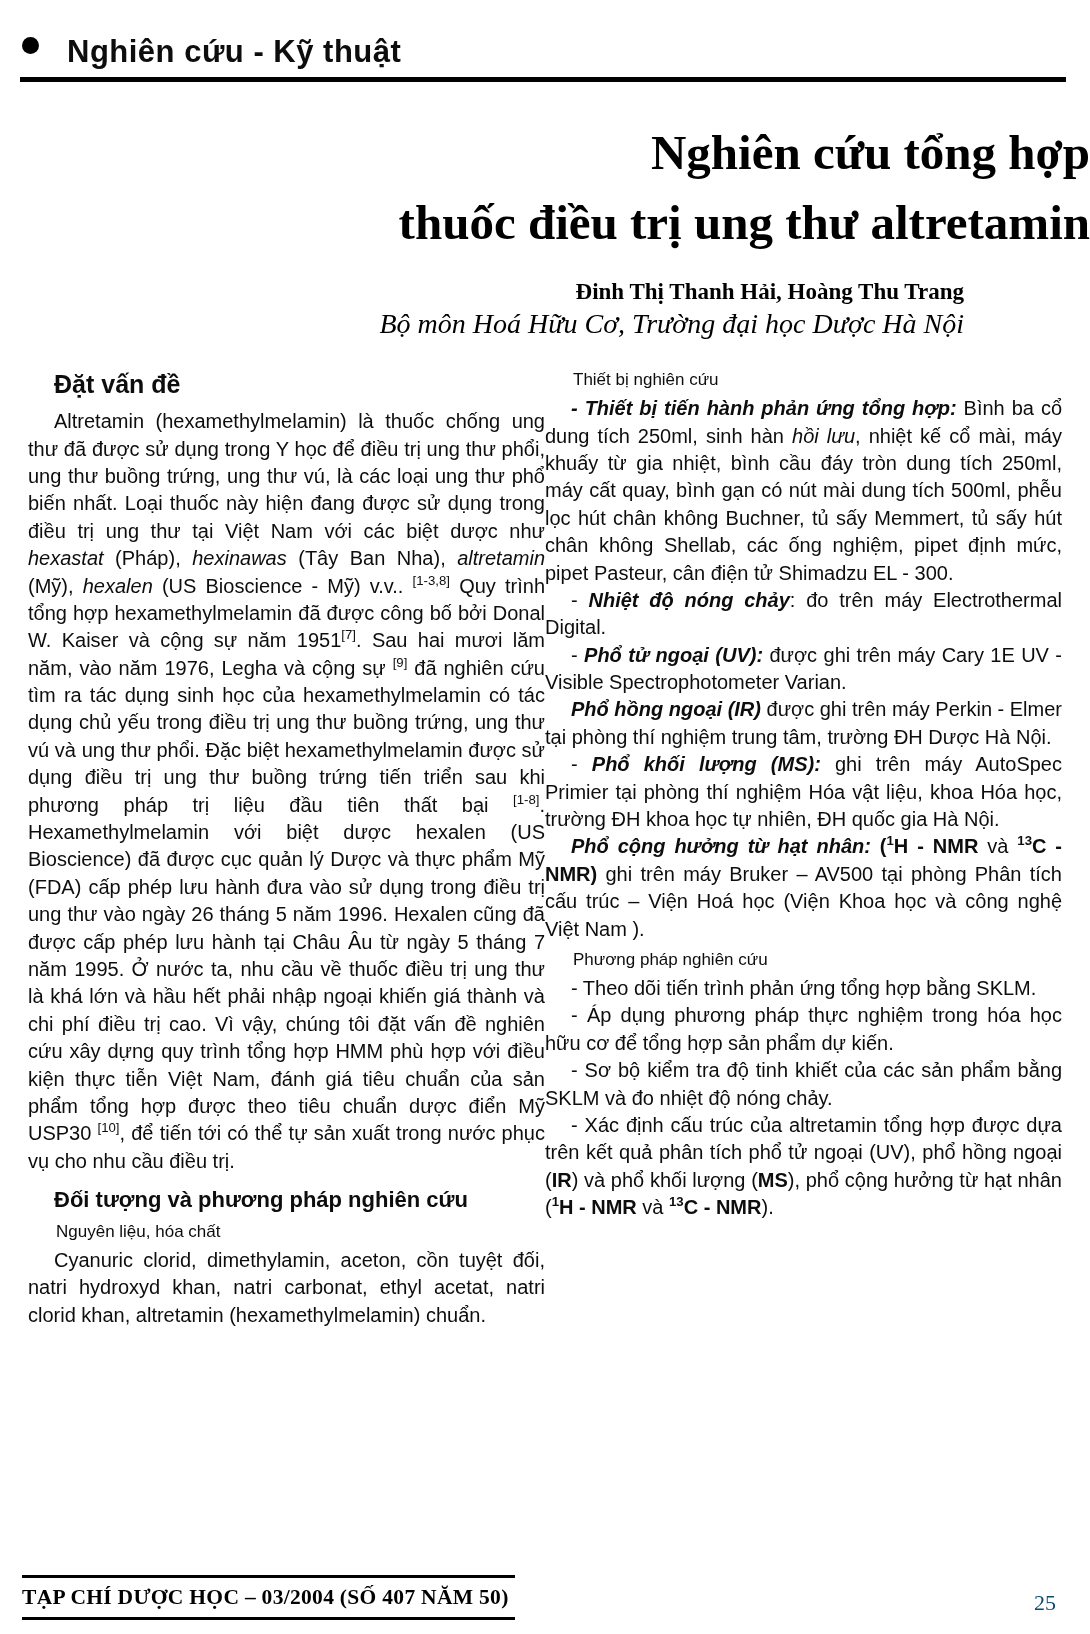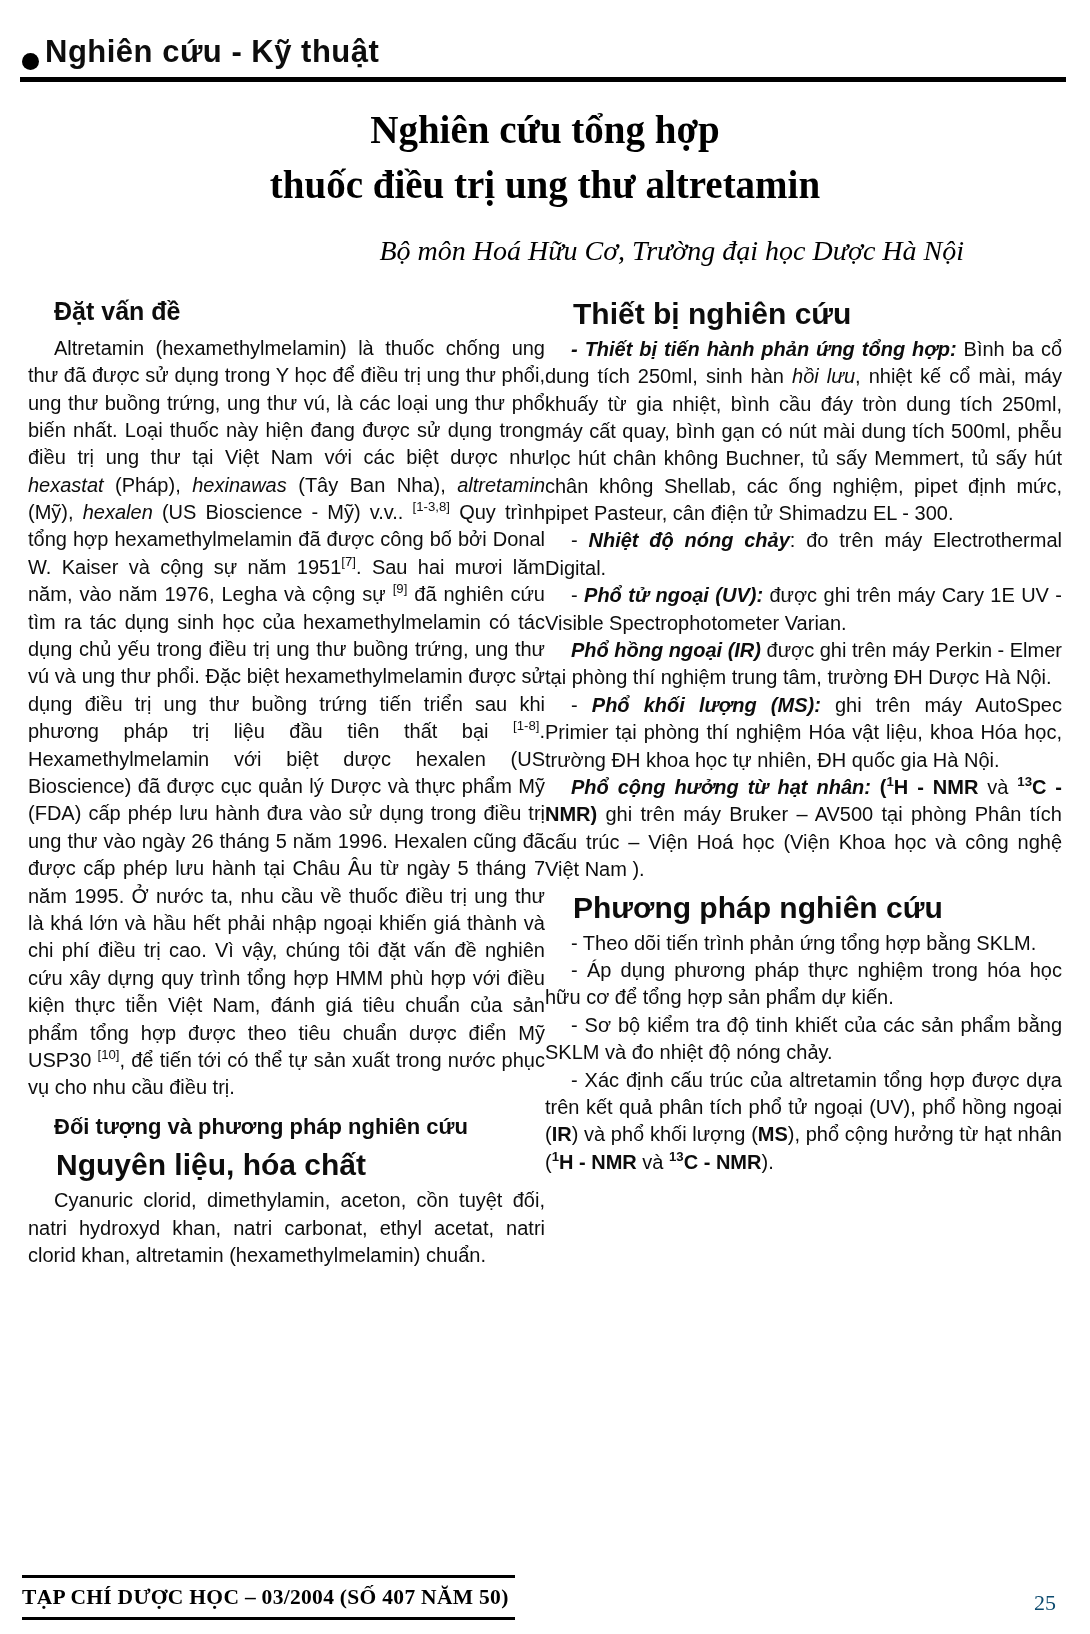--- a/index.html
+++ b/index.html
@@ -1,36 +1,36 @@
 <!DOCTYPE html>
 <html><head>
 <meta charset="utf-8">
 <style>
   *{box-sizing:border-box;margin:0;padding:0}
   html,body{background:#ffffff}
   .page{
     width:1090px;height:1634px;background:#fff;position:relative;overflow:hidden;
     font-family:"Liberation Sans",sans-serif;color:#0d0d0d;
   }
-  .topbar{display:flex;align-items:flex-end;gap:6px;padding:34px 26px 0 22px;}
+  .topbar{display:flex;align-items:flex-start;gap:28px;padding:34px 26px 0 22px;}
   .bullet{width:17px;height:17px;background:#000;border-radius:50%;flex:0 0 auto;margin-top:3px;}
   .topbar-text{font-size:31px;font-weight:bold;letter-spacing:.5px;}
   .top-rule{height:5px;background:#000;margin:7px 24px 0 20px;}
   .title{
-    font-family:"Liberation Serif",serif;font-size:39px;line-height:1.42;
-    text-align:center;font-weight:bold;margin-top:20px;color:#000;
+    font-family:"Liberation Serif",serif;font-size:49px;line-height:1.42;
+    text-align:right;font-weight:bold;margin-top:36px;color:#000;
   }
   .byline{margin-top:22px;padding-right:126px;text-align:right;font-family:"Liberation Serif",serif;color:#000;}
   .authors{font-size:23px;font-weight:bold;}
   .affiliation{font-size:28px;font-style:italic;margin-top:3px;}
   .columns{display:flex;padding:30px 28px 0 28px;}
   .col{flex:1;min-width:0;}
   h2.section{font-size:25px;font-weight:bold;margin:0 0 9px 0;text-indent:26px;}
   h2.section2{font-size:22px;font-weight:bold;margin:10px 0 6px 0;text-indent:26px;text-align:justify;line-height:1.35;}
-  h3.sub{font-size:30px;font-weight:bold;margin:7px 0 5px 0;text-indent:28px;}
+  h3.sub{font-size:17px;font-weight:normal;margin:7px 0 5px 0;text-indent:28px;}
   .para{font-size:20px;line-height:1.37;text-align:justify;}
   .indent{text-indent:26px;}
   .b{font-weight:bold}
   .i{font-style:italic}
   .bi{font-weight:bold;font-style:italic}
   sup,sub{font-size:66%;line-height:0;}
   .footer{position:absolute;left:22px;right:34px;bottom:14px;display:flex;justify-content:space-between;align-items:flex-end;}
   .footer-box{
     font-family:"Liberation Serif",serif;font-weight:bold;font-size:21.5px;color:#000;
     border-top:3px solid #000;border-bottom:3px solid #000;padding:7px 6px 7px 0;letter-spacing:.3px;
@@ -47,20 +47,21 @@
     <span class="topbar-text">Nghiên cứu - Kỹ thuật</span>
   </div>
   <div class="top-rule"></div>
 
   <h1 class="title">
     <span>Nghiên cứu tổng hợp</span><br>
     <span>thuốc điều trị ung thư altretamin</span>
   </h1>
 
   <div class="byline">
+    <div class="authors">Đinh Thị Thanh Hải, Hoàng Thu Trang</div>
     <div class="affiliation">Bộ môn Hoá Hữu Cơ, Trường đại học Dược Hà Nội</div>
   </div>
 
   <div class="columns">
 
     <div class="col">
       <h2 class="section">Đặt vấn đề</h2>
       <p class="para indent"><span>Altretamin (hexamethylmelamin) là thuốc chống ung thư đã được sử dụng trong Y học để điều trị ung thư phổi, ung thư buồng trứng, ung thư vú, là các loại ung thư phổ biến nhất. Loại thuốc này hiện đang được sử dụng trong điều trị ung thư tại Việt Nam với các biệt dược như </span><span class="i">hexastat</span><span> (Pháp), </span><span class="i">hexinawas</span><span> (Tây Ban Nha), </span><span class="i">altretamin</span><span> (Mỹ), </span><span class="i">hexalen</span><span> (US Bioscience - Mỹ) v.v.. </span><sup>[1-3,8]</sup><span> Quy trình tổng hợp hexamethylmelamin đã được công bố bởi Donal W. Kaiser và cộng sự năm 1951</span><sup>[7]</sup><span>. Sau hai mươi lăm năm, vào năm 1976, Legha và cộng sự </span><sup>[9]</sup><span> đã nghiên cứu tìm ra tác dụng sinh học của hexamethylmelamin có tác dụng chủ yếu trong điều trị ung thư buồng trứng, ung thư vú và ung thư phổi. Đặc biệt hexamethylmelamin được sử dụng điều trị ung thư buồng trứng tiến triển sau khi phương pháp trị liệu đầu tiên thất bại </span><sup>[1-8]</sup><span>. Hexamethylmelamin với biệt dược hexalen (US Bioscience) đã được cục quản lý Dược và thực phẩm Mỹ (FDA) cấp phép lưu hành đưa vào sử dụng trong điều trị ung thư vào ngày 26 tháng 5 năm 1996. Hexalen cũng đã được cấp phép lưu hành tại Châu Âu từ ngày 5 tháng 7 năm 1995. Ở nước ta, nhu cầu về thuốc điều trị ung thư là khá lớn và hầu hết phải nhập ngoại khiến giá thành và chi phí điều trị cao. Vì vậy, chúng tôi đặt vấn đề nghiên cứu xây dựng quy trình tổng hợp HMM phù hợp với điều kiện thực tiễn Việt Nam, đánh giá tiêu chuẩn của sản phẩm tổng hợp được theo tiêu chuẩn dược điển Mỹ USP30 </span><sup>[10]</sup><span>, để tiến tới có thể tự sản xuất trong nước phục vụ cho nhu cầu điều trị.</span></p>
       <h2 class="section2">Đối tượng và phương pháp nghiên cứu</h2>
       <h3 class="sub">Nguyên liệu, hóa chất</h3>

